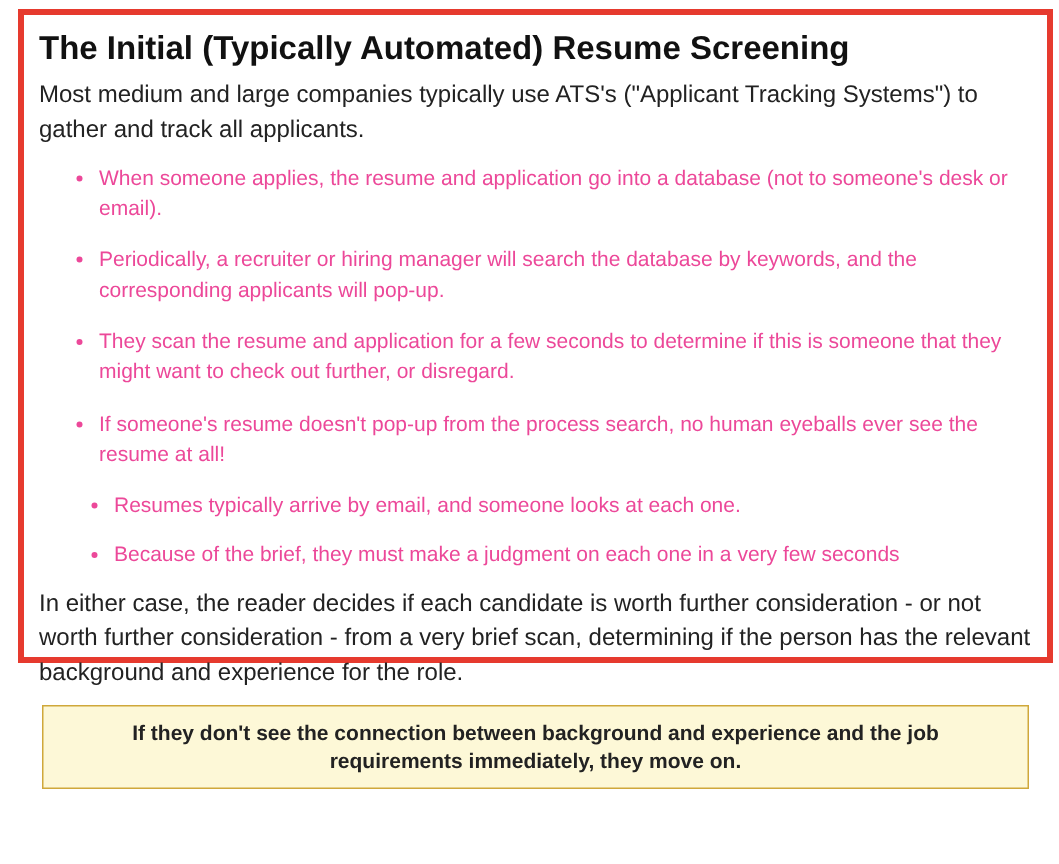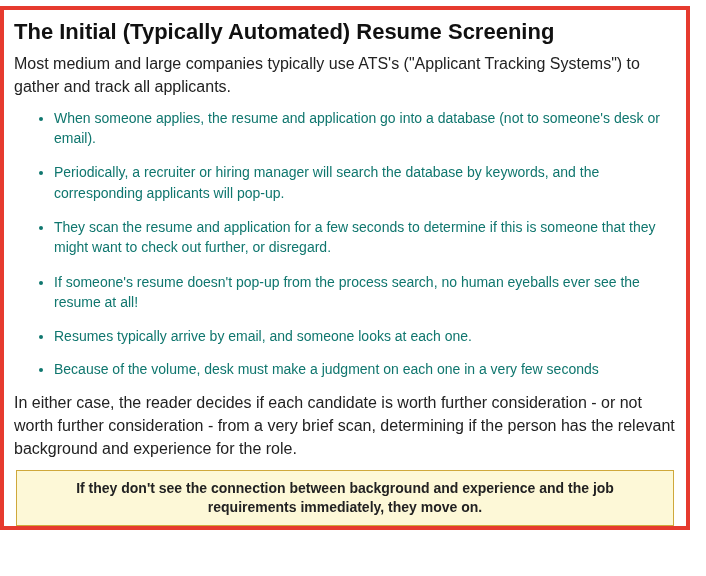--- a/index.html
+++ b/index.html
@@ -7,24 +7,24 @@
   body {
     width: 706px;
     height: 576px;
     background: #fff;
     font-family: Arial, Helvetica, sans-serif;
     color: #222;
     overflow: hidden;
   }
   .frame {
     position: absolute;
-    left: 0;
+    left: 12px;
     top: 6px;
     width: 690px;
-    height: 524px;
+    height: 436px;
     border: 4px solid #e63a2e;
     background: #fff;
   }
   .inner {
     padding: 8px 10px 10px 10px;
   }
   h2.page-title {
     margin: 0 0 6px 0;
     font-size: 22px;
     font-weight: 700;
@@ -38,23 +38,23 @@
     color: #222;
   }
   ul.bullets {
     margin: 6px 0 12px 0;
     padding-left: 40px;
   }
   ul.bullets li {
     font-size: 14px;
     line-height: 1.45;
     margin-bottom: 14px;
-    color: #0f766e;
+    color: #ec4899;
   }
-  ul.bullets.tight li { margin-bottom: 12px; }
+  ul.bullets.tight li { margin-bottom: 12px; margin-left: 10px; }
   .italic { }
   .callout {
     margin: 4px 2px 0 2px;
     background: #fdf8d7;
     border: 1px solid #cfa83b;
     padding: 8px 20px;
     text-align: center;
     font-size: 14px;
     font-weight: 700;
     line-height: 1.35;
@@ -77,21 +77,21 @@
       <li>They scan the resume and application for a few seconds to determine if this is someone that they might want to check out further, or disregard.</li>
       <li>If someone's resume doesn't pop-up from the process search, no human eyeballs ever see the resume at all!</li>
     </ul>
 
 
     <ul class="bullets tight">
       <li>
         <span>Resumes typically arrive by email, and someone looks at each one.</span><span class="italic"></span>
       </li>
       <li>
-        <span>Because of the volume, desk must make a judgment on each one </span><span class="italic">in a very few seconds</span>
+        <span>Because of the brief, they must make a judgment on each one </span><span class="italic">in a very few seconds</span>
       </li>
     </ul>
 
     <p class="body-text">
       <span>In either case, the reader decides if each candidate is worth further consideration - or </span><span class="italic">not</span><span> worth further consideration - from a very brief scan, determining if the person has the relevant background and experience for the role.</span>
     </p>
 
     <div class="callout">If they don't see the connection between background and experience and the job requirements immediately, they move on.</div>
 
   </div>

